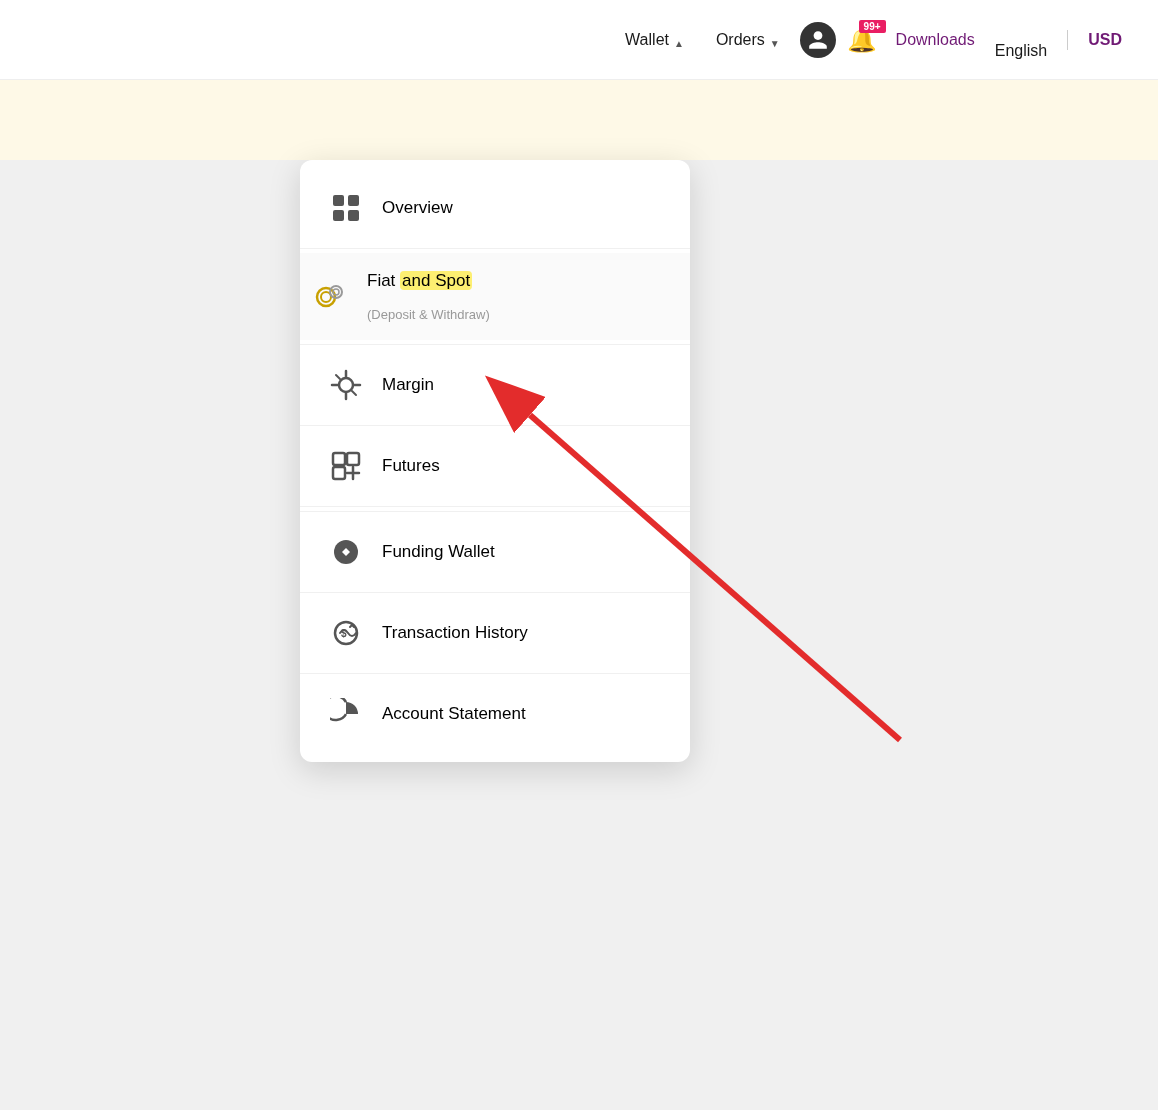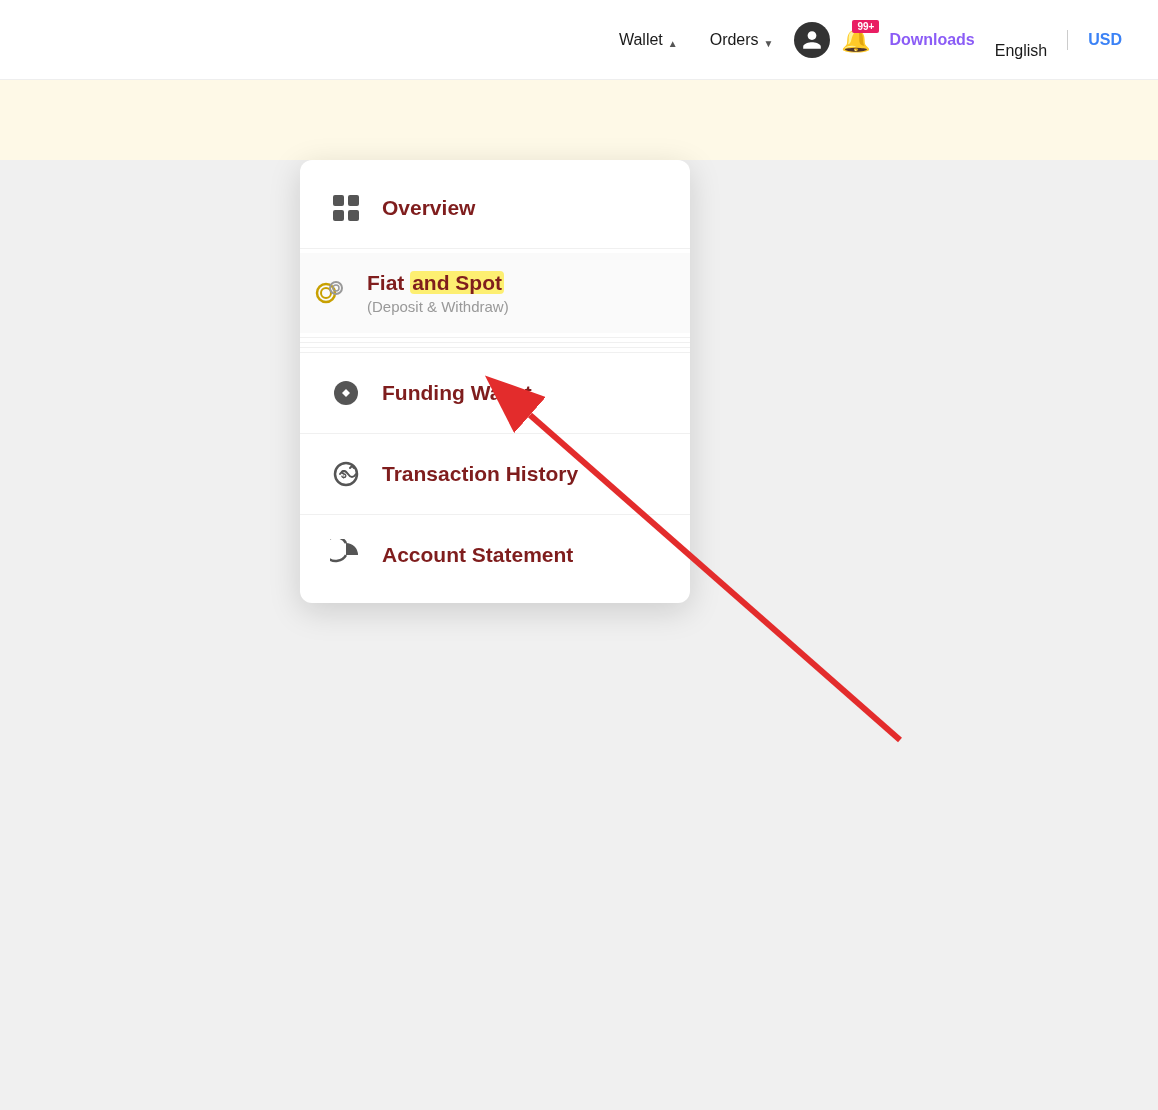--- a/index.html
+++ b/index.html
@@ -87,43 +87,43 @@
       color: #fff;
       font-size: 10px;
       font-weight: 700;
       border-radius: 2px;
       padding: 1px 5px;
       min-width: 22px;
       text-align: center;
     }
     .nav-downloads {
       font-size: 16px;
-      font-weight: 700;
-      color: #8b5cf6;
+      font-weight: 400;
+      color: #701a75;
       cursor: pointer;
       padding: 8px 6px;
     }
     .nav-english {
       font-size: 16px;
       font-weight: 500;
       color: #1a1a1a;
       cursor: pointer;
       padding: 8px 6px;
       margin-top: 23px;
     }
     .nav-divider {
       width: 1px;
       height: 20px;
       background: #ccc;
       margin: 0 6px;
     }
     .nav-usd {
       font-size: 16px;
       font-weight: 600;
-      color: #3b82f6;
+      color: #701a75;
       cursor: pointer;
       padding: 8px 6px;
     }
 
     
     .yellow-banner {
       height: 80px;
       background: #fef9e7;
       position: relative;
       z-index: 1;
@@ -167,28 +167,28 @@
       display: flex;
       align-items: center;
       justify-content: center;
       flex-shrink: 0;
     }
     .dropdown-text {
       display: flex;
       flex-direction: column;
     }
     .dropdown-label {
-      font-size: 21px;
-      font-weight: 700;
-      color: #7f1d1d;
+      font-size: 17px;
+      font-weight: 400;
+      color: #000000;
     }
     .dropdown-sublabel {
-      font-size: 15px;
+      font-size: 13px;
       color: #999;
-      margin-top: 3px;
+      margin-top: 16px;
     }
     .dropdown-divider {
       height: 1px;
       background: #f0f0f0;
       margin: 4px 0;
     }
 
     
     .arrow-overlay {
       position: absolute;
@@ -295,23 +295,52 @@
         </svg>
       </div>
       <div class="dropdown-text">
         <span class="dropdown-label">Fiat <span class="highlight-yellow">and Spot</span></span>
         <span class="dropdown-sublabel">(Deposit &amp; Withdraw)</span>
       </div>
     </div>
 
     <div class="dropdown-divider"></div>
 
-
-    <div class="dropdown-divider"></div>
-
+    <div class="dropdown-item">
+      <div class="dropdown-icon">
+        <svg width="32" height="32" viewBox="0 0 32 32" fill="none">
+          <circle cx="16" cy="16" r="7" stroke="#555" stroke-width="2.5" fill="none"></circle>
+          <line x1="16" y1="2" x2="16" y2="8" stroke="#555" stroke-width="2.5" stroke-linecap="round"></line>
+          <line x1="16" y1="24" x2="16" y2="30" stroke="#555" stroke-width="2.5" stroke-linecap="round"></line>
+          <line x1="2" y1="16" x2="8" y2="16" stroke="#555" stroke-width="2.5" stroke-linecap="round"></line>
+          <line x1="24" y1="16" x2="30" y2="16" stroke="#555" stroke-width="2.5" stroke-linecap="round"></line>
+          <line x1="6" y1="6" x2="10" y2="10" stroke="#555" stroke-width="2" stroke-linecap="round"></line>
+          <line x1="22" y1="22" x2="26" y2="26" stroke="#555" stroke-width="2" stroke-linecap="round"></line>
+        </svg>
+      </div>
+      <div class="dropdown-text">
+        <span class="dropdown-label">Margin</span>
+      </div>
+    </div>
+
+    <div class="dropdown-divider"></div>
+
+    <div class="dropdown-item">
+      <div class="dropdown-icon">
+        <svg width="32" height="32" viewBox="0 0 32 32" fill="none">
+          <rect x="3" y="3" width="12" height="12" rx="2" stroke="#555" stroke-width="2.5" fill="none"></rect>
+          <rect x="17" y="3" width="12" height="12" rx="2" stroke="#555" stroke-width="2.5" fill="none"></rect>
+          <rect x="3" y="17" width="12" height="12" rx="2" stroke="#555" stroke-width="2.5" fill="none"></rect>
+          <path d="M17 23 L29 23 M23 17 L23 29" stroke="#555" stroke-width="2.5" stroke-linecap="round"></path>
+        </svg>
+      </div>
+      <div class="dropdown-text">
+        <span class="dropdown-label">Futures</span>
+      </div>
+    </div>
 
     <div class="dropdown-divider"></div>
 
 
     <div class="dropdown-divider"></div>
 
     <div class="dropdown-item">
       <div class="dropdown-icon">
         <svg width="32" height="32" viewBox="0 0 32 32" fill="none">
           <circle cx="16" cy="16" r="12" fill="#555"></circle>

